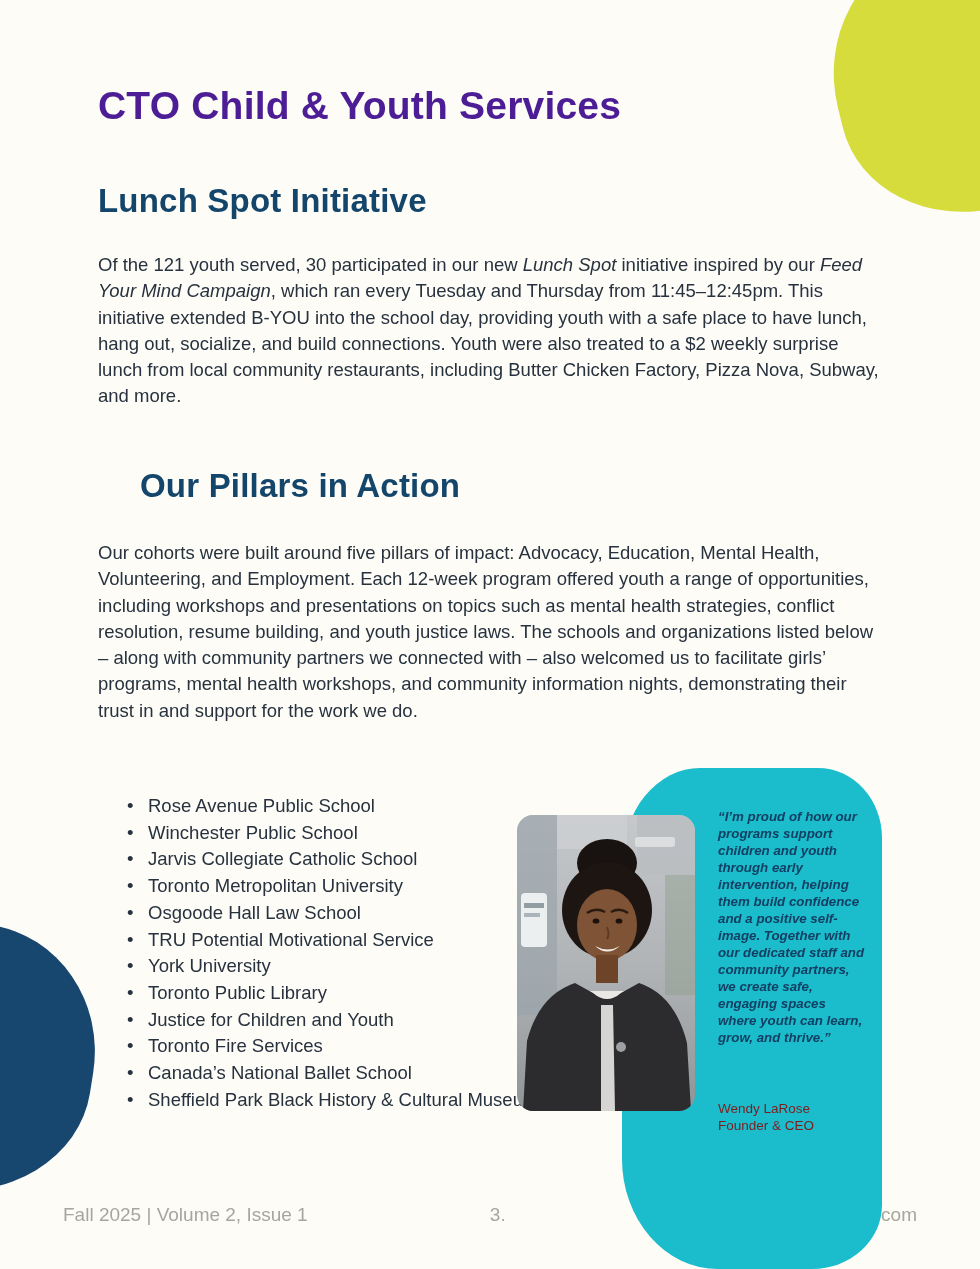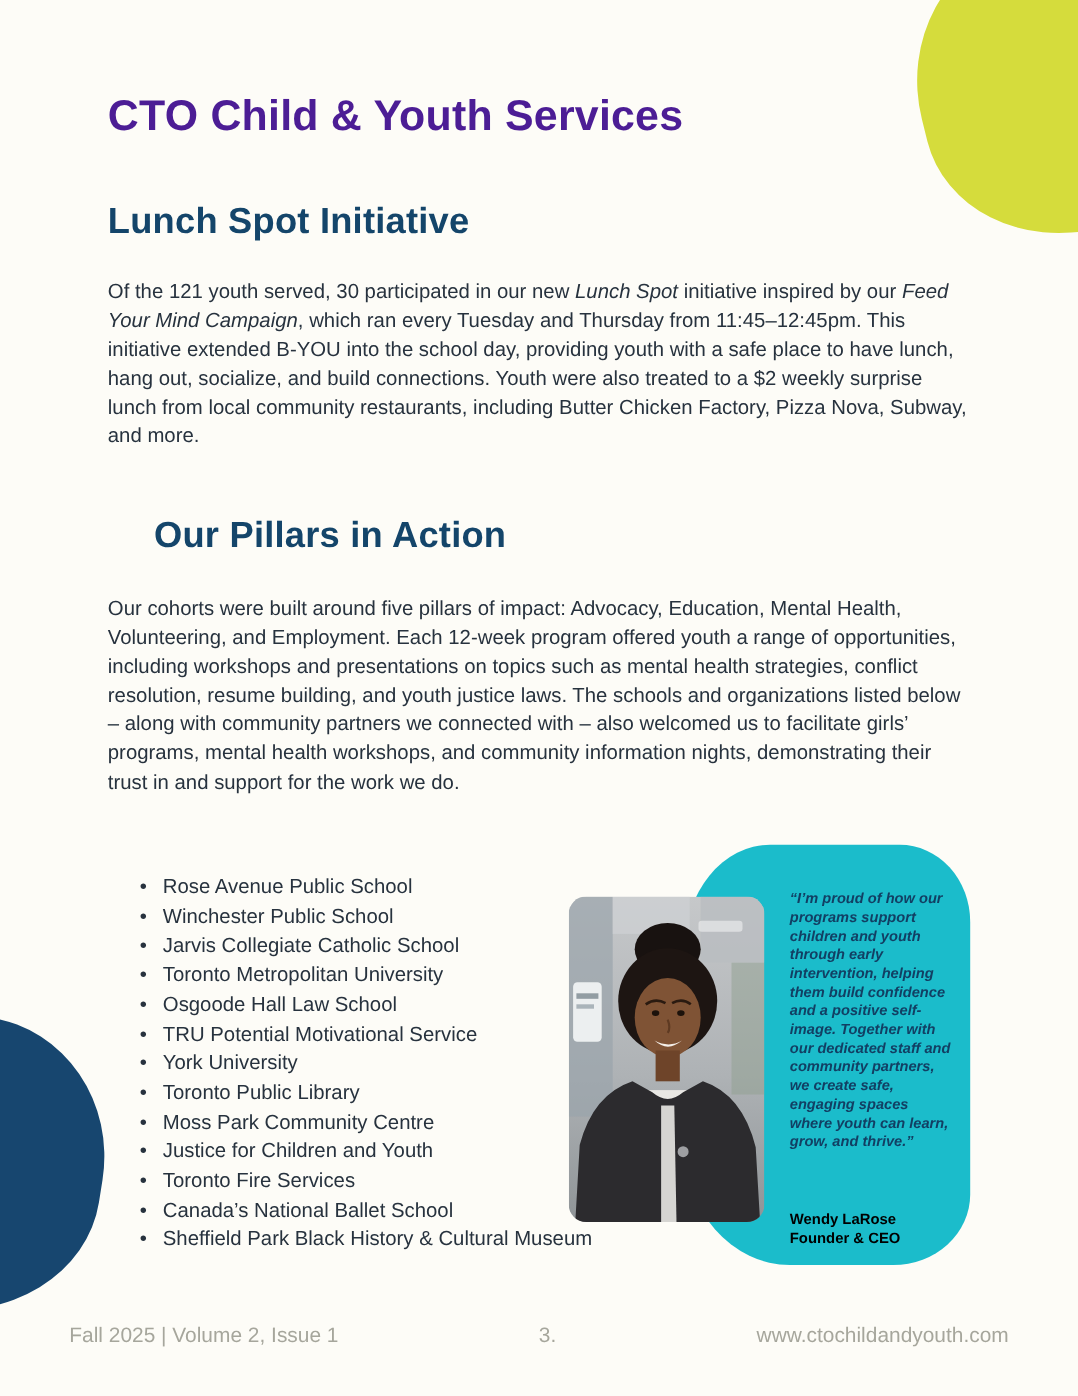--- a/index.html
+++ b/index.html
@@ -41,32 +41,32 @@
   .partner-list {
     position:absolute; left:98px; top:779px; width:540px;
     margin:14px; padding:0; list-style:none;
     font-size:18.5px; line-height:26.7px; color:#27323e;
   }
   .partner-list li { position:relative; padding-left:36px; }
   .partner-list li::before {
     content:"\2022"; position:absolute; left:15px; top:0; color:#27323e;
   }
   .quote-card {
-    position:absolute; left:622px; top:768px; width:260px; height:382px;
+    position:absolute; left:622px; top:768px; width:260px; height:501px;
     background:#1bbccb; z-index:1;
     border-radius:78px 64px 70px 96px / 96px 70px 64px 110px;
   }
   .quote-text {
     position:absolute; left:96px; top:40px; width:148px;
     font-size:13.3px; line-height:17px; font-style:italic; font-weight:700;
     color:#123f63;
   }
   .quote-attr {
     position:absolute; left:96px; top:332px; width:148px;
-    font-size:13.5px; line-height:17px; font-weight:700; color:#000000;
+    font-size:13.5px; line-height:17px; font-weight:400; color:#7f1d1d;
   }
   .photo {
     position:absolute; left:517px; top:815px; width:178px; height:296px;
     border-radius:16px; overflow:hidden; z-index:2;
     box-shadow:0 0 0 0 transparent;
   }
   .photo svg { display:block; }
   .footer {
     position:absolute; left:63px; top:1204px; width:854px;
     display:flex; justify-content:space-between; align-items:baseline;
@@ -94,21 +94,20 @@
 
   <ul class="partner-list">
     <li>Rose Avenue Public School</li>
     <li>Winchester Public School</li>
     <li>Jarvis Collegiate Catholic School</li>
     <li>Toronto Metropolitan University</li>
     <li>Osgoode Hall Law School</li>
     <li>TRU Potential Motivational Service</li>
     <li>York University</li>
     <li>Toronto Public Library</li>
-    <li>Moss Park Community Centre</li>
     <li>Justice for Children and Youth</li>
     <li>Toronto Fire Services</li>
     <li>Canada’s National Ballet School</li>
     <li>Sheffield Park Black History &amp; Cultural Museum</li>
   </ul>
 
   <div class="quote-card">
     <div class="quote-text">“I’m proud of how our programs support children and youth through early intervention, helping them build confidence and a positive self-image. Together with our dedicated staff and community partners, we create safe, engaging spaces where youth can learn, grow, and thrive.”</div>
     <div class="quote-attr">
       <div>Wendy LaRose</div>

